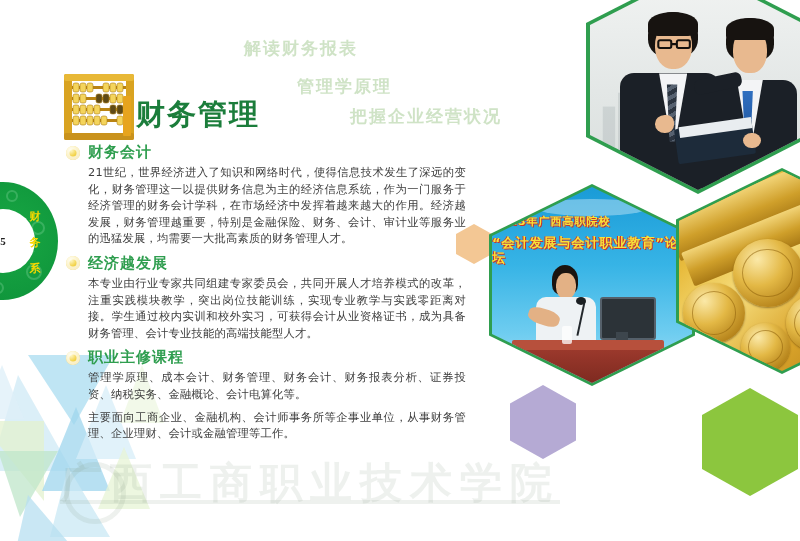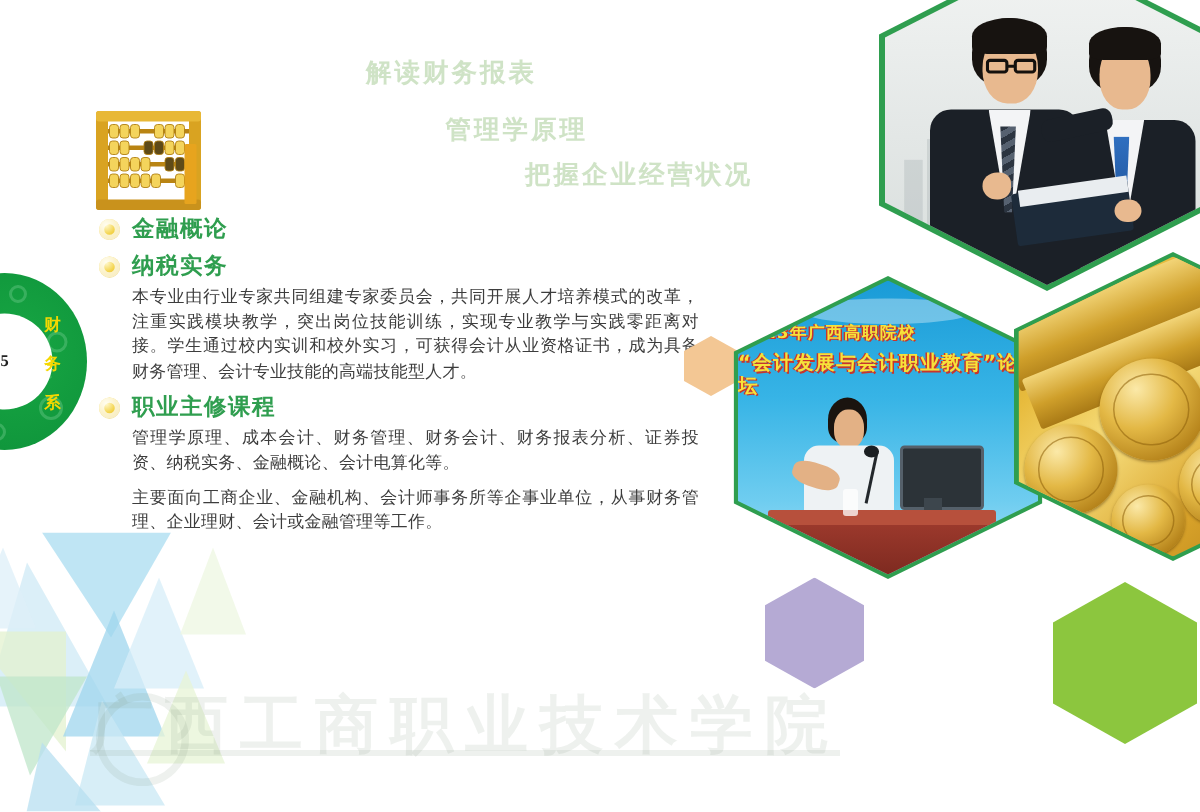--- a/index.html
+++ b/index.html
@@ -176,38 +176,40 @@
       <rect x="15" y="44" width="6" height="9" rx="2"></rect>
         <rect x="22" y="44" width="6" height="9" rx="2"></rect>
       <rect x="29" y="44" width="6" height="9" rx="2"></rect>
         <rect x="36" y="44" width="6" height="9" rx="2"></rect>
       <rect x="43" y="44" width="6" height="9" rx="2"></rect>
         <rect x="59" y="44" width="6" height="9" rx="2"></rect>
     </g>
   </svg>
 
   <div class="title-bar"></div>
+  <div class="main-title">财务管理</div>
 
   <div class="slogan s0">解读财务报表</div>
   <div class="slogan s1">管理学原理</div>
   <div class="slogan s2">把握企业经营状况</div>
 
   <div class="sections">
 
     <div class="section">
       <div class="sec-head">
         <span class="bullet"></span>
-        <span class="sec-title">金融概论</span>
+        <span class="sec-title">财务会计</span>
       </div>
+      <div class="sec-body">21世纪，世界经济进入了知识和网络时代，使得信息技术发生了深远的变化，财务管理这一以提供财务信息为主的经济信息系统，作为一门服务于经济管理的财务会计学科，在市场经济中发挥着越来越大的作用。经济越发展，财务管理越重要，特别是金融保险、财务、会计、审计业等服务业的迅猛发展，均需要一大批高素质的财务管理人才。</div>
     </div>
 
     <div class="section">
       <div class="sec-head">
         <span class="bullet"></span>
-        <span class="sec-title">纳税实务</span>
+        <span class="sec-title">经济越发展</span>
       </div>
       <div class="sec-body">本专业由行业专家共同组建专家委员会，共同开展人才培养模式的改革，注重实践模块教学，突出岗位技能训练，实现专业教学与实践零距离对接。学生通过校内实训和校外实习，可获得会计从业资格证书，成为具备财务管理、会计专业技能的高端技能型人才。</div>
     </div>
 
     <div class="section">
       <div class="sec-head">
         <span class="bullet"></span>
         <span class="sec-title">职业主修课程</span>
       </div>
       <div class="sec-body">管理学原理、成本会计、财务管理、财务会计、财务报表分析、证券投资、纳税实务、金融概论、会计电算化等。</div>

